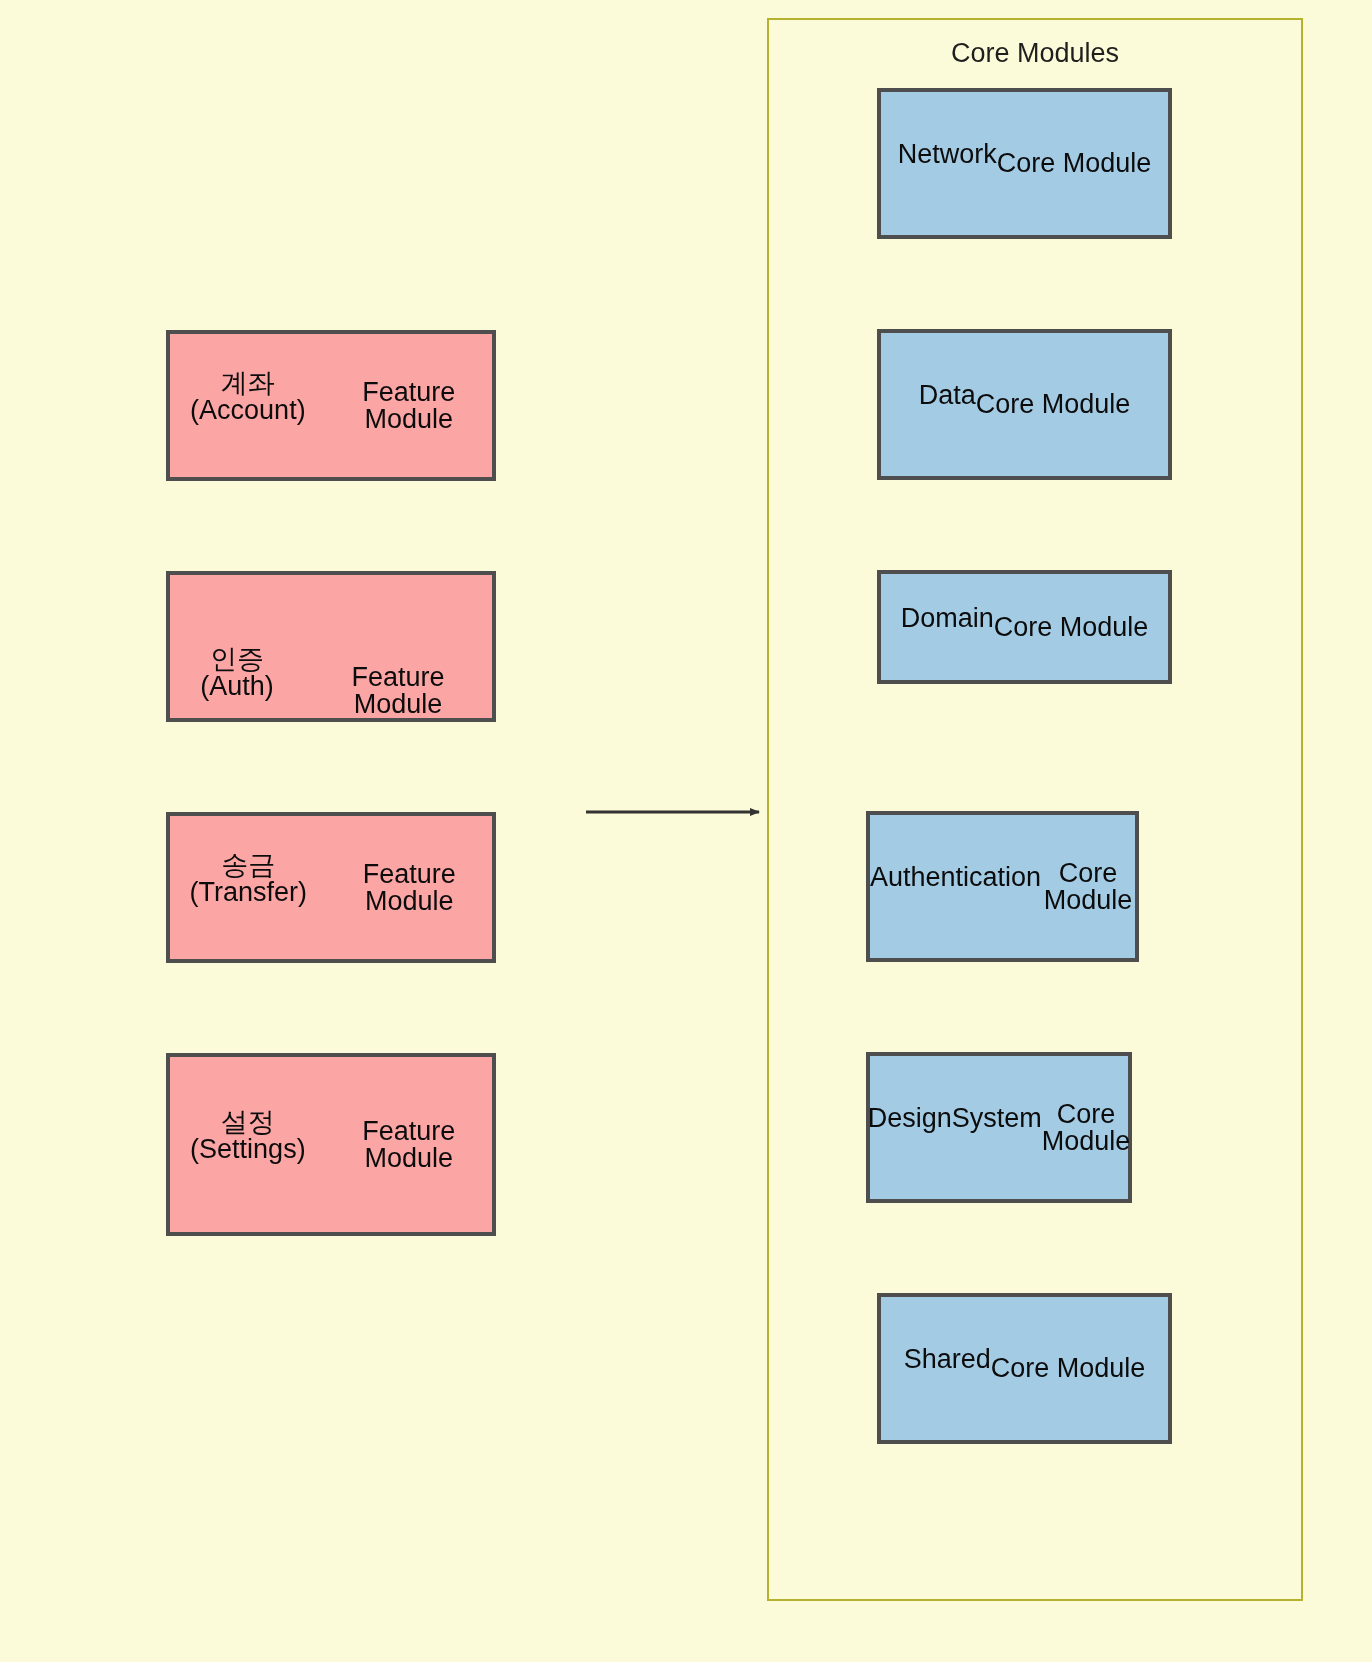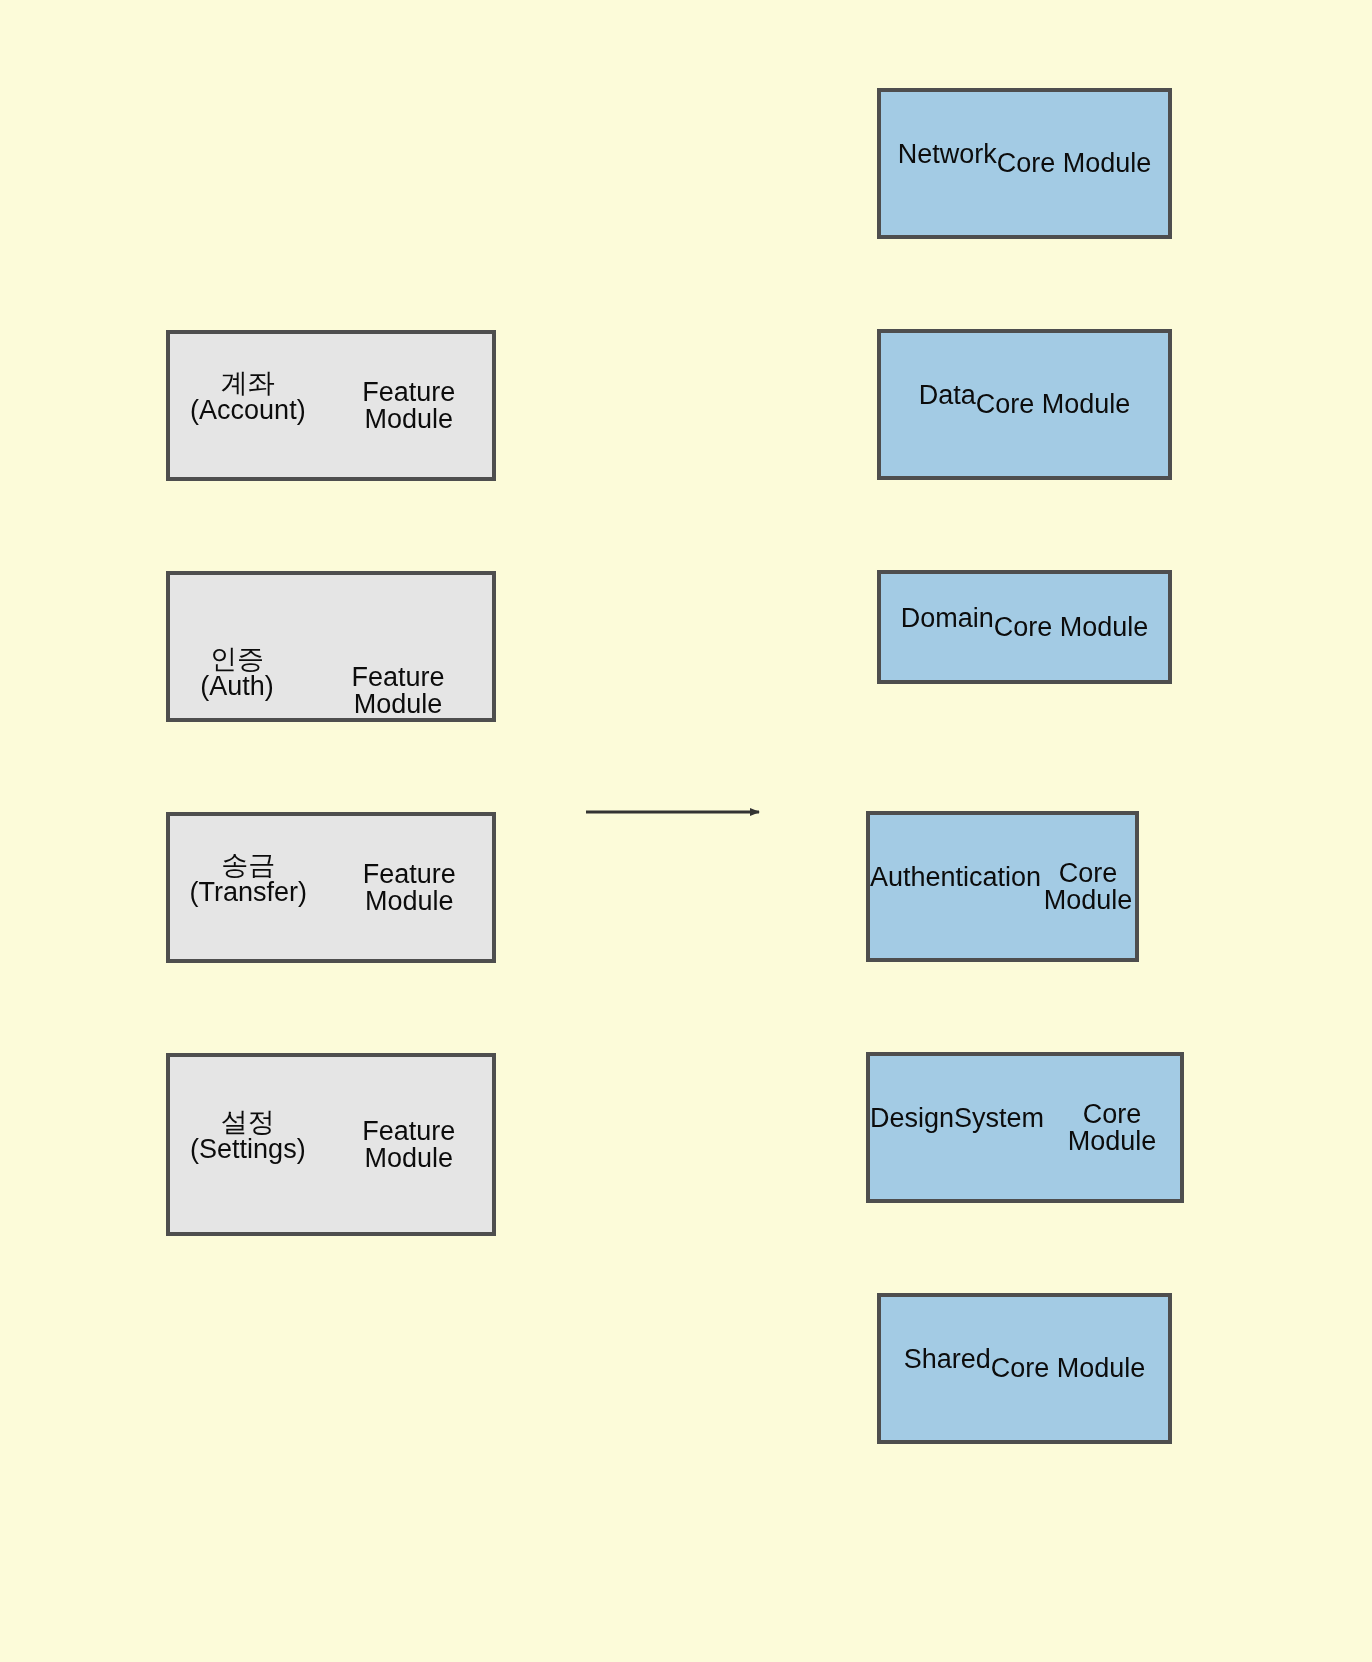--- a/index.html
+++ b/index.html
@@ -65,35 +65,35 @@
     align-items: center;
     justify-content: center;
     text-align: center;
     font-size: 27px;
     line-height: 1.0;
     color: #0c0c0c;
   }
   .node .line1 { display: block; margin-bottom: 18px; }
   .node .line2 { display: block; }
 
-  .node.feature { background: #e5e5e5; }
+  .node.feature { background: #fca5a5; }
   .node.core    { background: #a3cbe4; }
 
   
   #node-account  { left: 166px; top: 330px;  width: 330px; height: 151px; }
   #node-auth     { left: 166px; top: 571px;  width: 330px; height: 151px; align-items: flex-end; }
   #node-transfer { left: 166px; top: 812px;  width: 330px; height: 151px; }
   #node-settings { left: 166px; top: 1053px; width: 330px; height: 183px; }
 
   
   #node-network        { left: 877px; top: 88px;   width: 295px; height: 151px; }
   #node-data           { left: 877px; top: 329px;  width: 295px; height: 151px; }
   #node-domain         { left: 877px; top: 570px;  width: 295px; height: 114px; }
   #node-authentication { left: 866px; top: 811px;  width: 273px; height: 151px; }
-  #node-designsystem   { left: 866px; top: 1052px; width: 318px; height: 151px; }
+  #node-designsystem   { left: 866px; top: 1052px; width: 266px; height: 151px; }
   #node-shared         { left: 877px; top: 1293px; width: 295px; height: 151px; }
 
   
   #edge-feature-to-core {
     position: absolute;
     left: 575px;
     top: 780px;
     width: 210px;
     height: 60px;
     overflow: visible;
@@ -118,20 +118,23 @@
   <div class="node feature" id="node-transfer">
     <span class="line1">송금 (Transfer)</span>
     <span class="line2">Feature Module</span>
   </div>
 
   <div class="node feature" id="node-settings">
     <span class="line1">설정 (Settings)</span>
     <span class="line2">Feature Module</span>
   </div>
 
+  <div class="group" id="core-group">
+    <div class="group-title">Core Modules</div>
+  </div>
 
   <div class="node core" id="node-network">
     <span class="line1">Network</span>
     <span class="line2">Core Module</span>
   </div>
 
   <div class="node core" id="node-data">
     <span class="line1">Data</span>
     <span class="line2">Core Module</span>
   </div>

